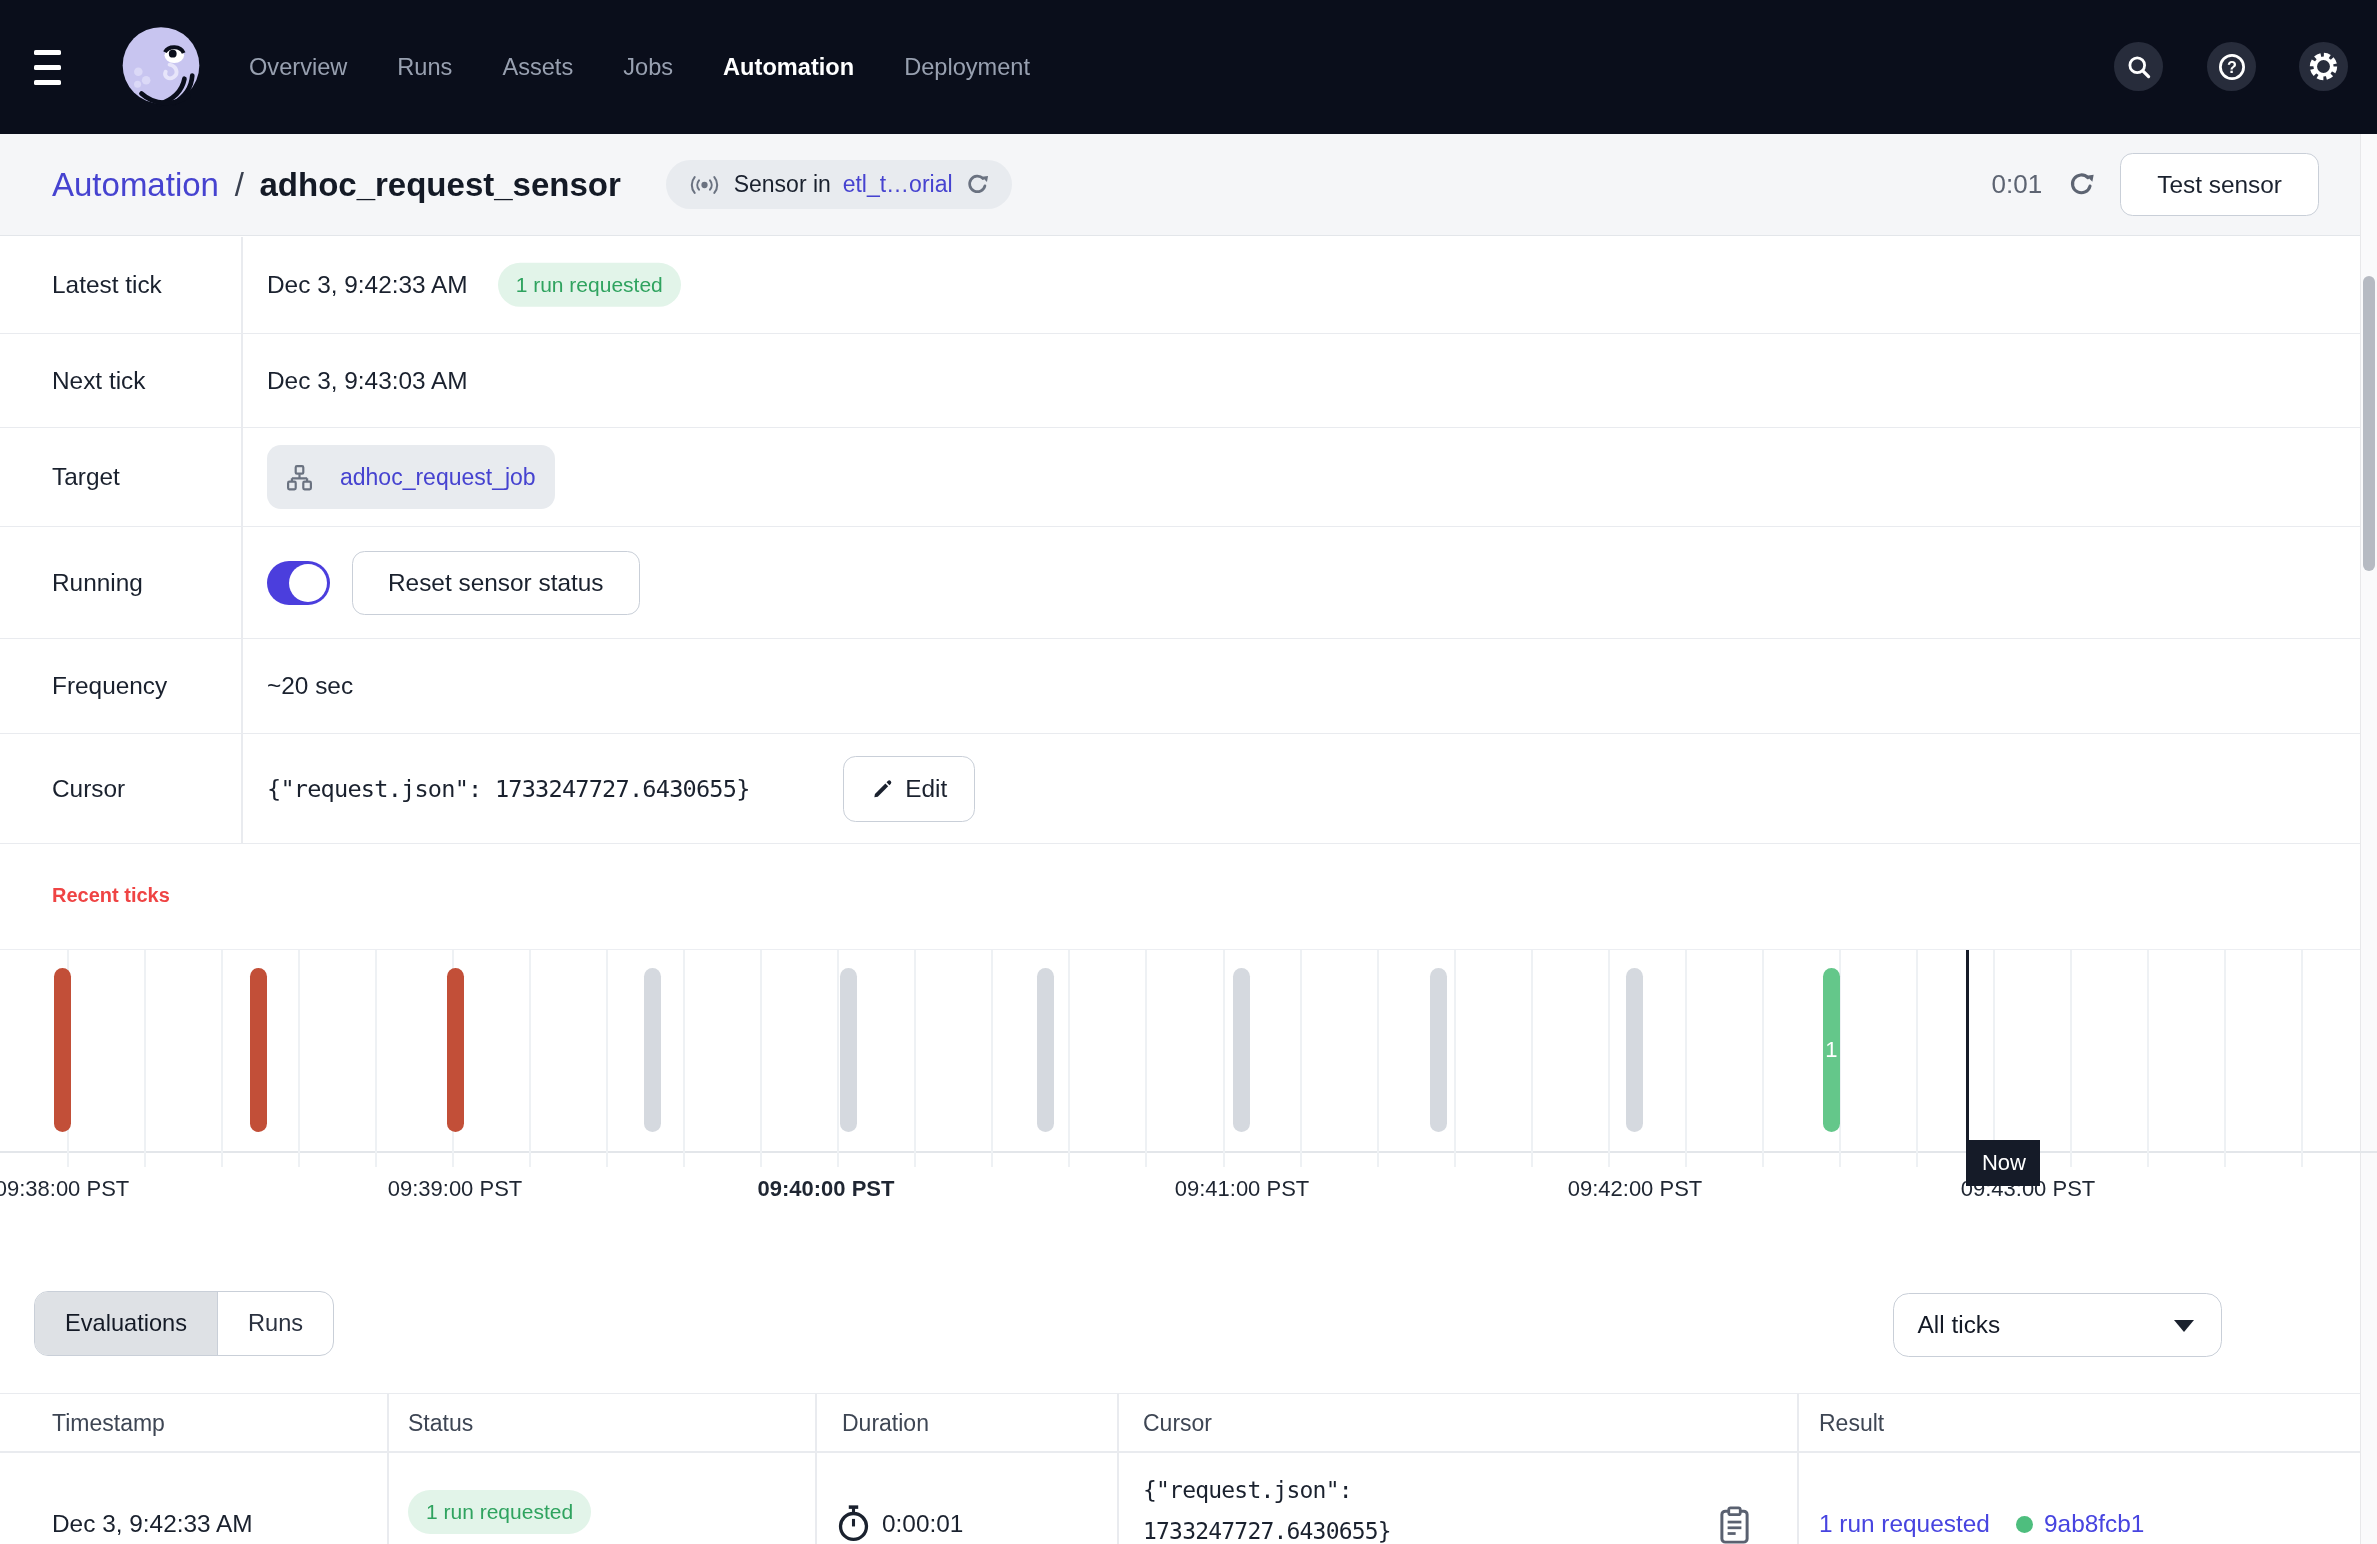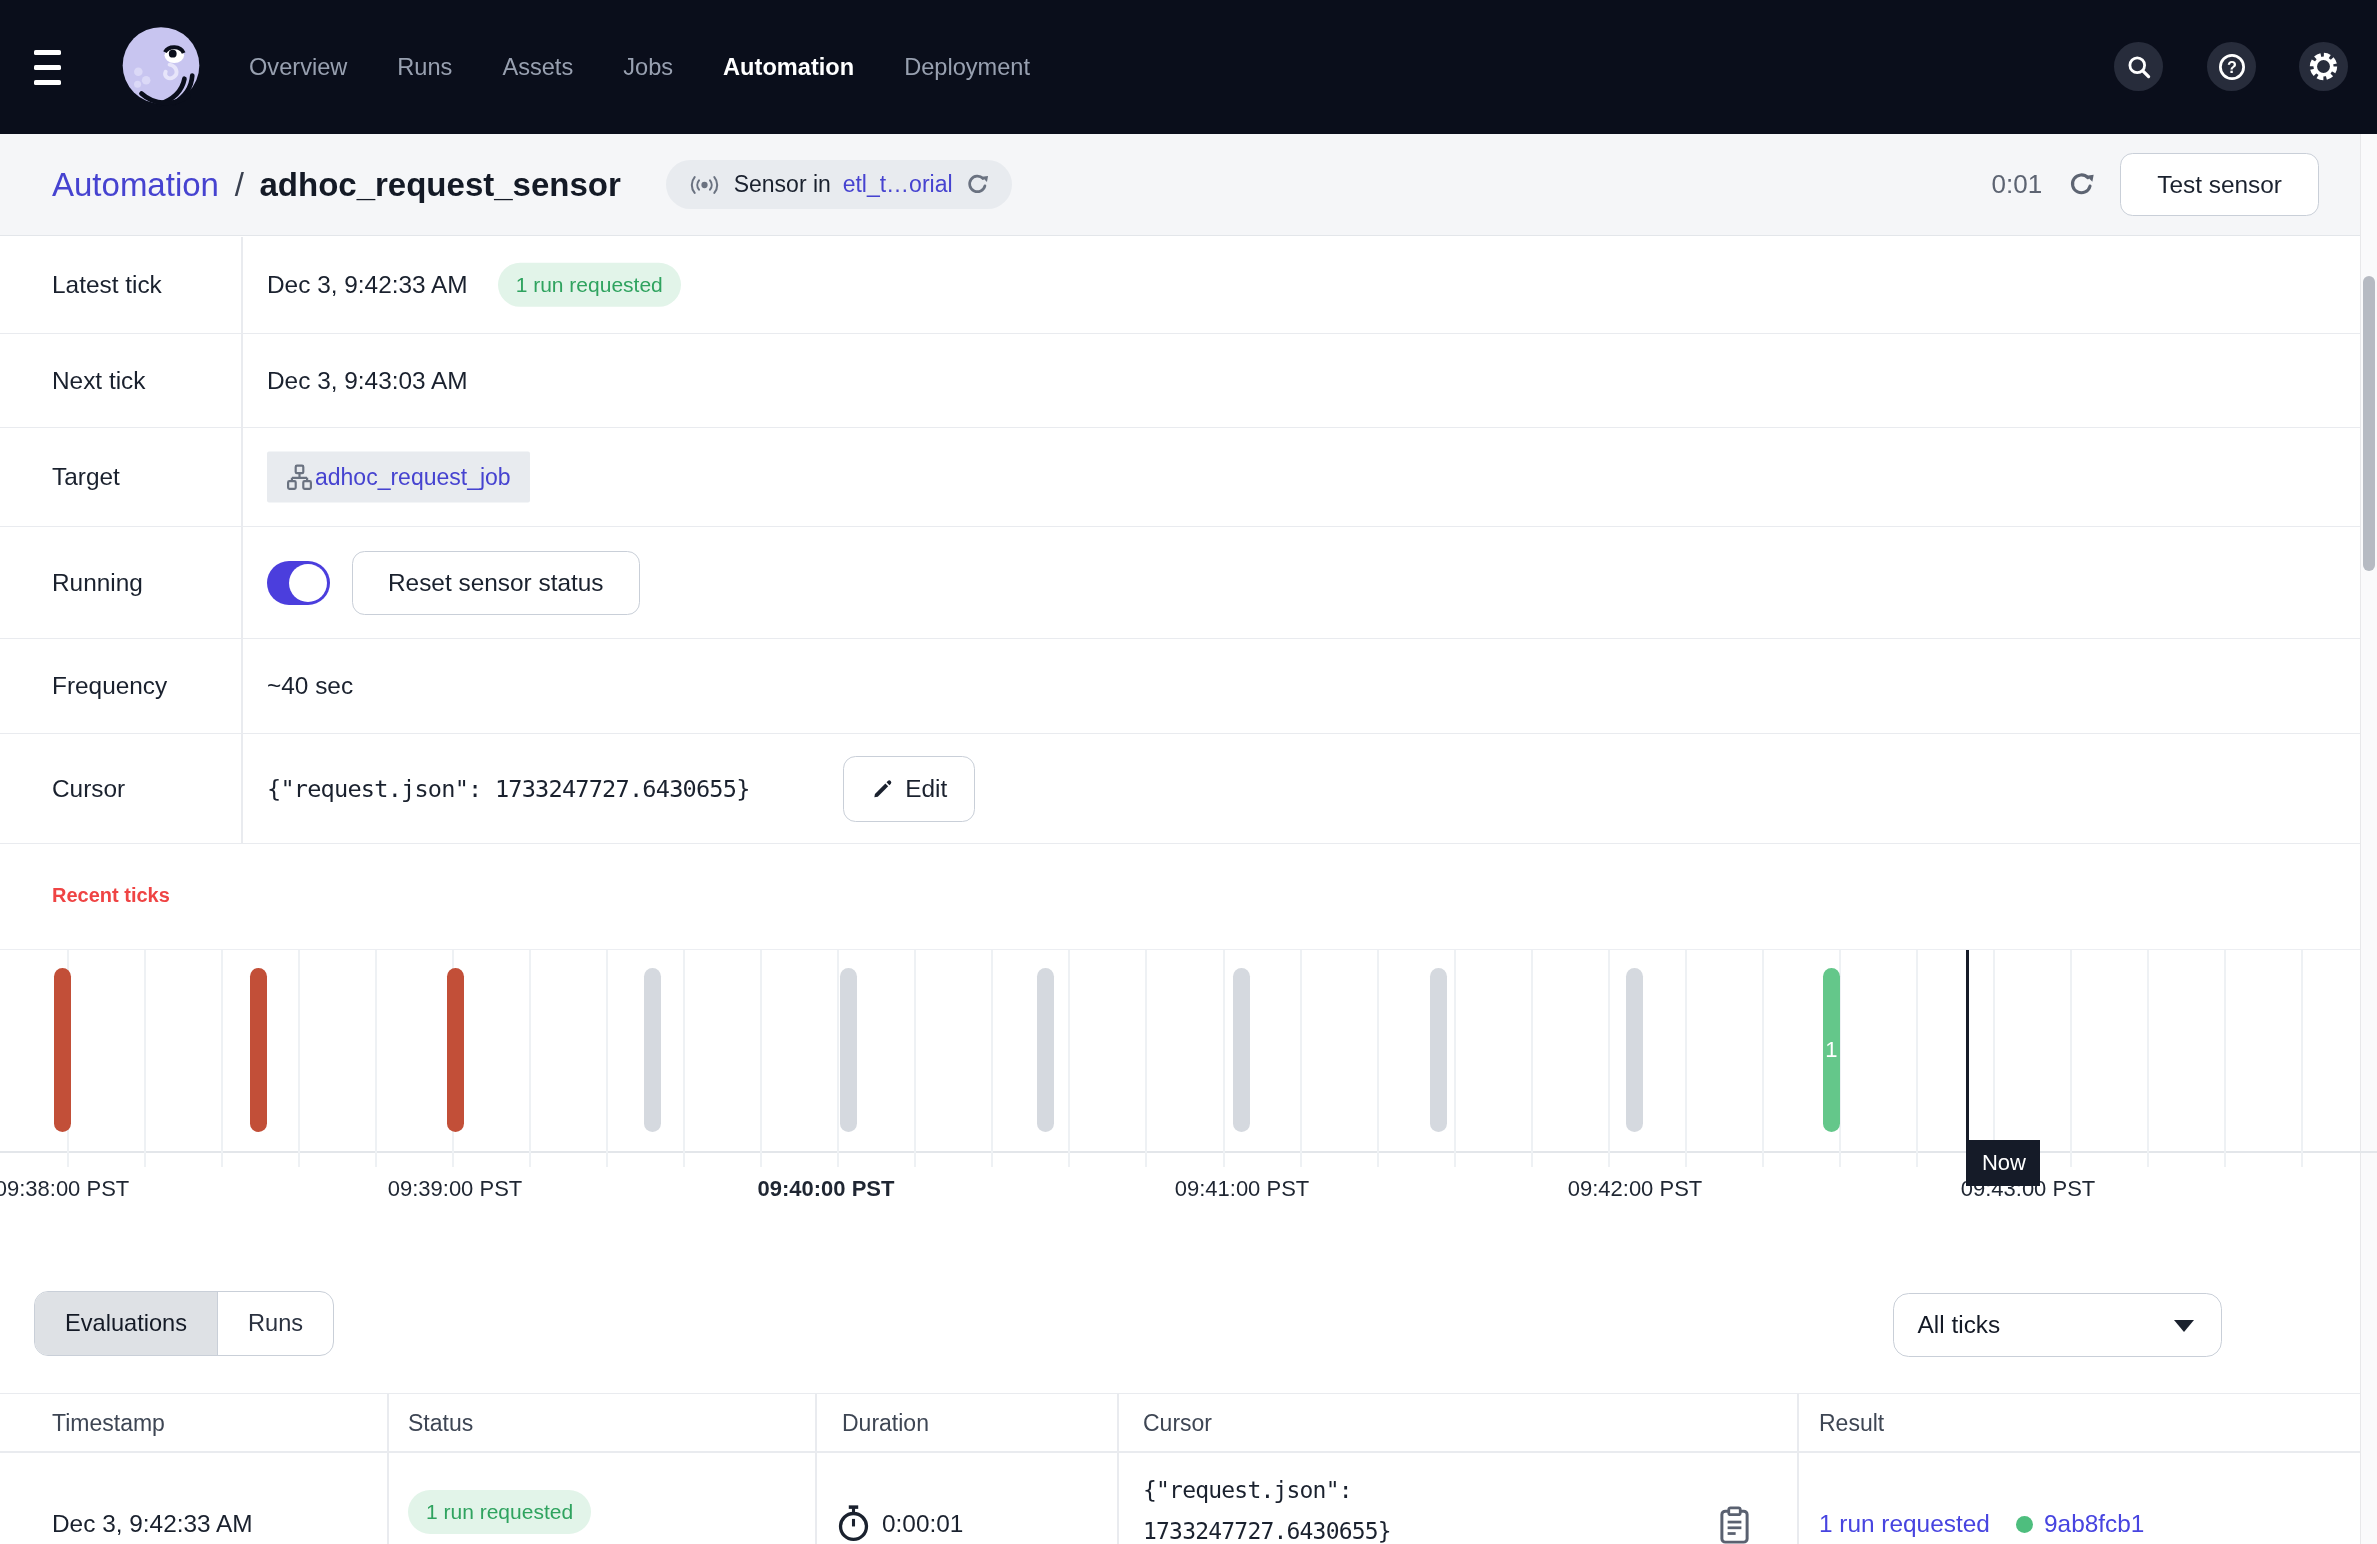--- a/index.html
+++ b/index.html
@@ -39,22 +39,22 @@
 
   
   .details{position:absolute;left:0;top:237px;width:2377px;}
   .label-col-divider{position:absolute;left:241px;top:0;width:1.6px;height:607px;background:#E9EBEF;}
   .detail-row{position:relative;width:2377px;border-bottom:1.6px solid #E9EBEF;box-sizing:border-box;}
   .row-label{position:absolute;left:52px;top:50%;transform:translateY(-50%);font-size:24.4px;color:#1A212E;}
   .row-value{position:absolute;left:267px;top:50%;transform:translateY(-50%);display:flex;
              align-items:center;font-size:24.4px;color:#1A212E;}
   .green-badge{font-size:21px;color:#2FA35F;background:#E2F4E9;padding:10.2px 18px;border-radius:23px;
                white-space:nowrap;}
-  .target-pill{display:flex;align-items:center;gap:2px;background:#E8EBEF;border-radius:2px;
-               height:51px;padding:0 19px;font-size:23px;cursor:pointer;}
+  .target-pill{display:flex;align-items:center;gap:27px;background:#E8EBEF;border-radius:14px;
+               height:64px;padding:0 19px;font-size:23px;cursor:pointer;}
   .toggle{position:relative;width:63px;height:44px;border-radius:22px;background:#4B3EDD;cursor:pointer;}
   .toggle .knob{position:absolute;right:3.1px;top:3.1px;width:38px;height:38px;border-radius:50%;background:#ffffff;}
   .reset-btn{height:64px;padding:0 35px;margin-left:22px;}
   .mono{font-family:"DejaVu Sans Mono",monospace;font-size:23.6px;letter-spacing:-0.8px;}
   .edit-btn{height:66px;padding:14px 27px;margin-left:93px;gap:11px;}
 
   
   .section-title{position:absolute;left:52px;top:884px;font-size:20px;font-weight:700;color:#ef4444;}
   #chart{position:absolute;left:0;top:949px;width:2377px;height:281px;border-top:1.6px solid #ECEEF2;
          box-sizing:border-box;overflow:hidden;background:#ffffff;}
@@ -216,21 +216,21 @@
       <span class="row-value">
         <span class="toggle">
             <span class="knob"></span>
           </span>
         <button class="btn reset-btn">Reset sensor status</button>
       </span>
     </div>
 
     <div class="detail-row" style="height:95px;">
       <span class="row-label">Frequency</span>
-      <span class="row-value">~40 sec</span>
+      <span class="row-value">~20 sec</span>
     </div>
 
     <div class="detail-row" style="height:110px;">
       <span class="row-label">Cursor</span>
       <span class="row-value">
         <span class="mono">{"request.json": 1733247727.6430655}</span>
         <button class="btn edit-btn">
           <svg width="23.6" height="23.6" viewBox="0 0 24 24">
             <path d="M4 17.2 L14.6 6.6 l2.9 2.9 L6.9 20.1 L3.4 20.7 Z" fill="#1A212E"></path>
             <path d="M15.8 5.4 l2.9 2.9 1.3 -1.3 a2 2 0 0 0 -2.9 -2.9 Z" fill="#1A212E"></path>

